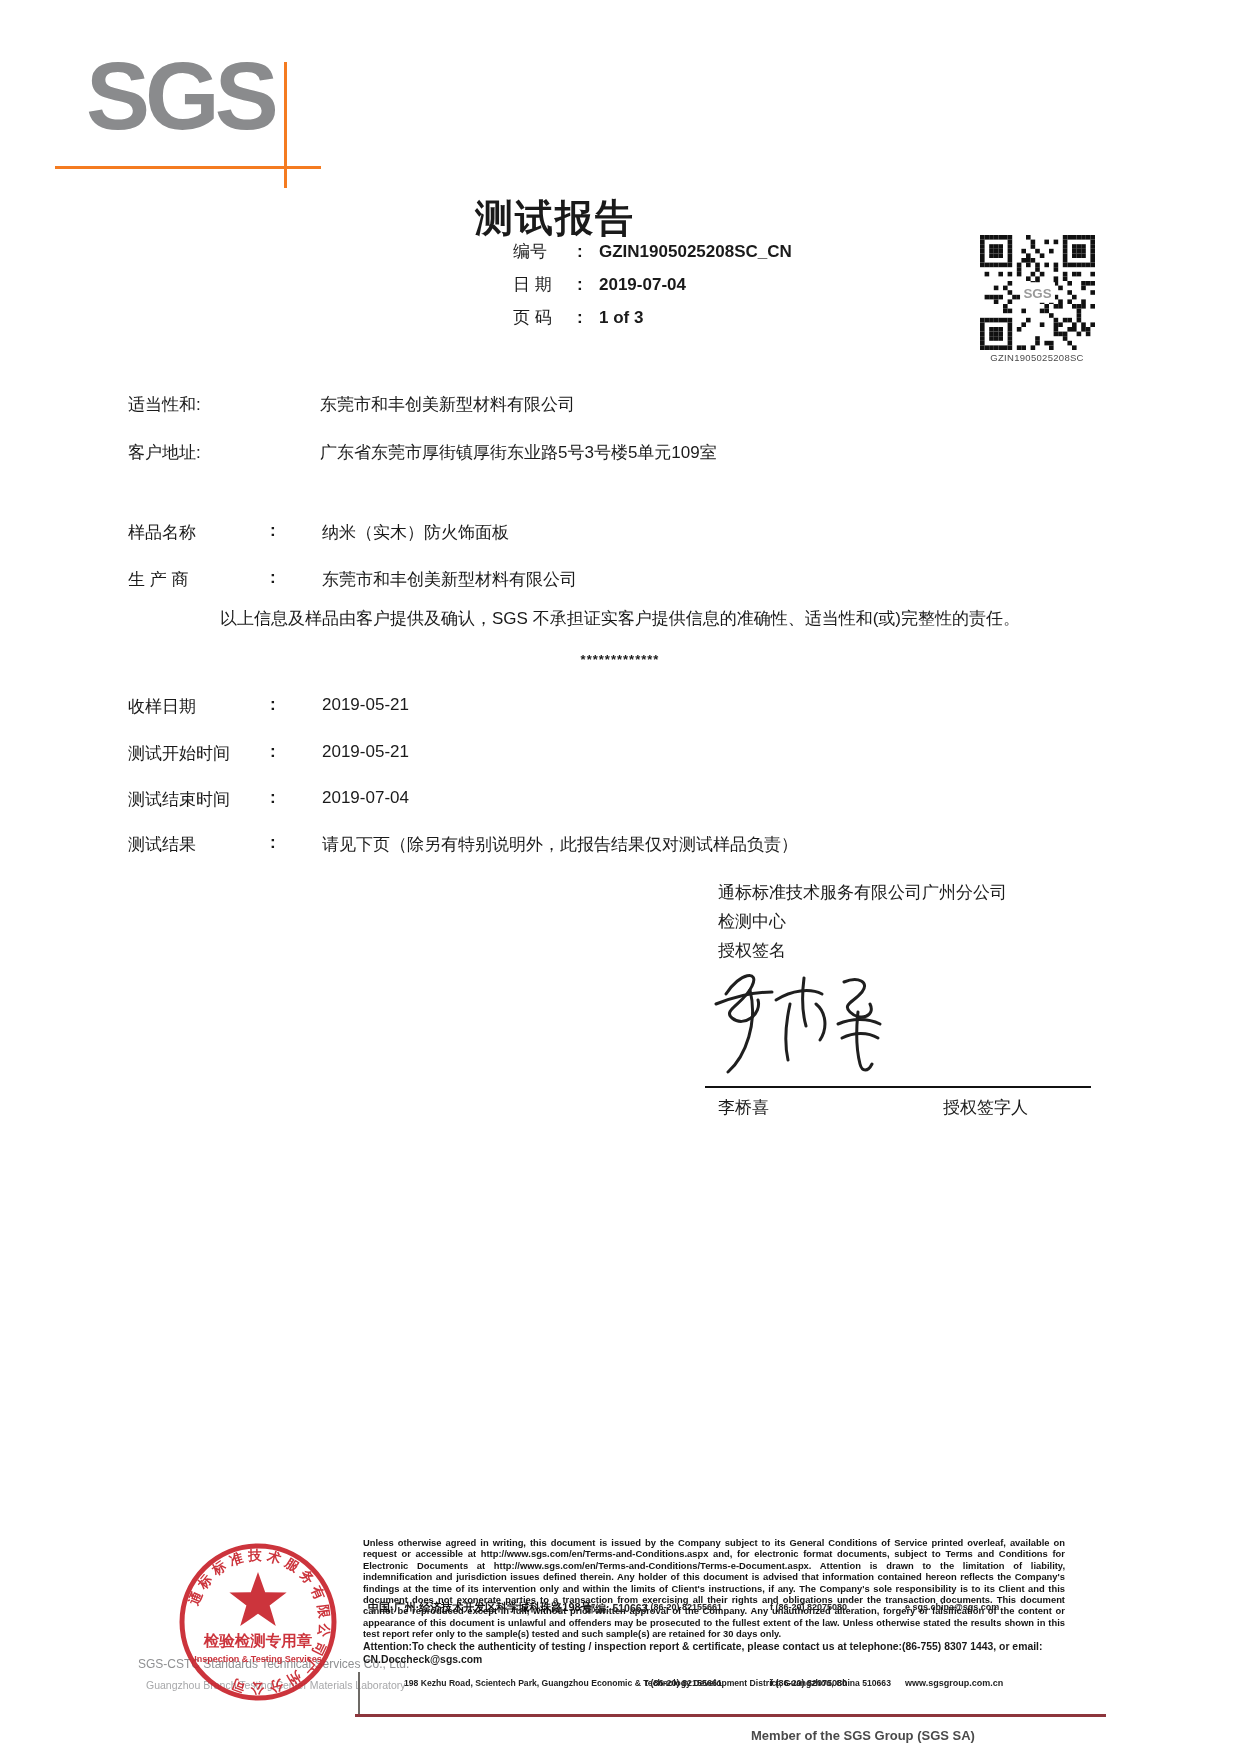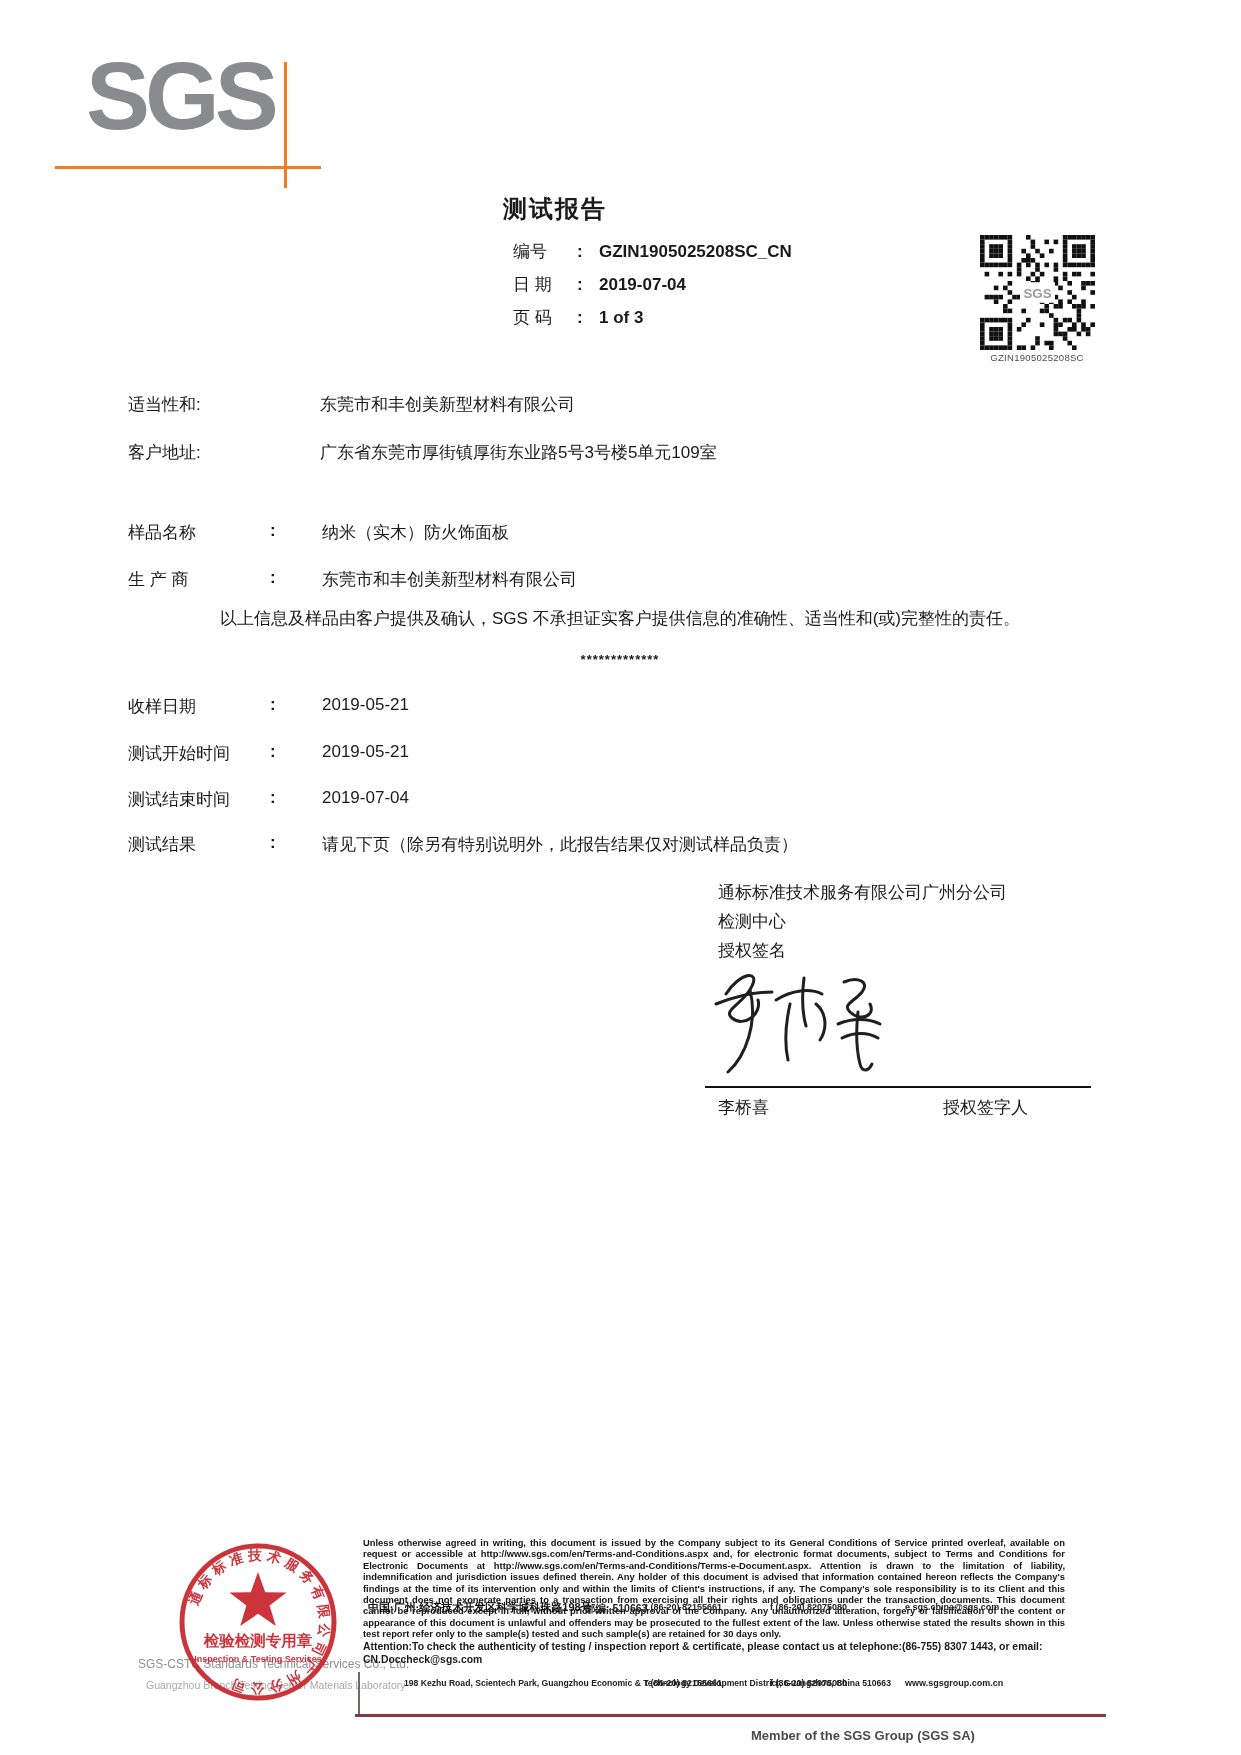--- a/index.html
+++ b/index.html
@@ -8,21 +8,21 @@
   .page { position:relative; width:1119px; height:1755px; background:#fff; overflow:hidden; }
 
   
   .logo-text { position:absolute; left:86px; top:48px; font-size:96px; font-weight:bold;
                letter-spacing:-5px; color:#8a8b8d; line-height:1; }
   .logo-hline { position:absolute; left:55px; top:166px; width:266px; height:3px; background:#f47b20; }
   .logo-vline { position:absolute; left:284px; top:62px; width:3px; height:126px; background:#f47b20; }
 
   
   .doc-title { position:absolute; left:370px; top:193px; width:370px; text-align:center;
-               font-size:24px; font-weight:bold; letter-spacing:2px; }
+               font-size:38px; font-weight:bold; letter-spacing:2px; }
   .hdr-row { position:absolute; left:513px; font-size:17px; white-space:nowrap; }
   .hdr-label { display:inline-block; width:64px; }
   .hdr-colon { display:inline-block; width:22px; font-weight:bold; }
   .hdr-value { font-weight:bold; }
 
   
   .qr-wrap { position:absolute; left:978px; top:235px; width:118px; text-align:center; }
   .qr-wrap svg { display:block; width:115px; height:115px; margin:0 auto; }
   .qr-caption { font-size:9.5px; color:#4c4c4c; margin-top:2px; letter-spacing:0.3px; }
 

